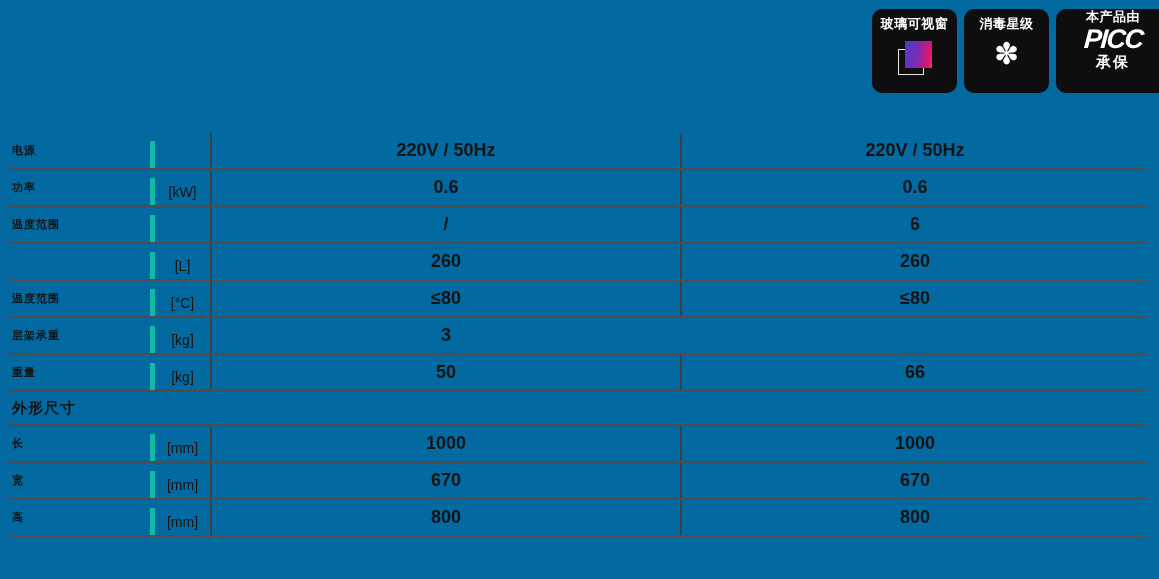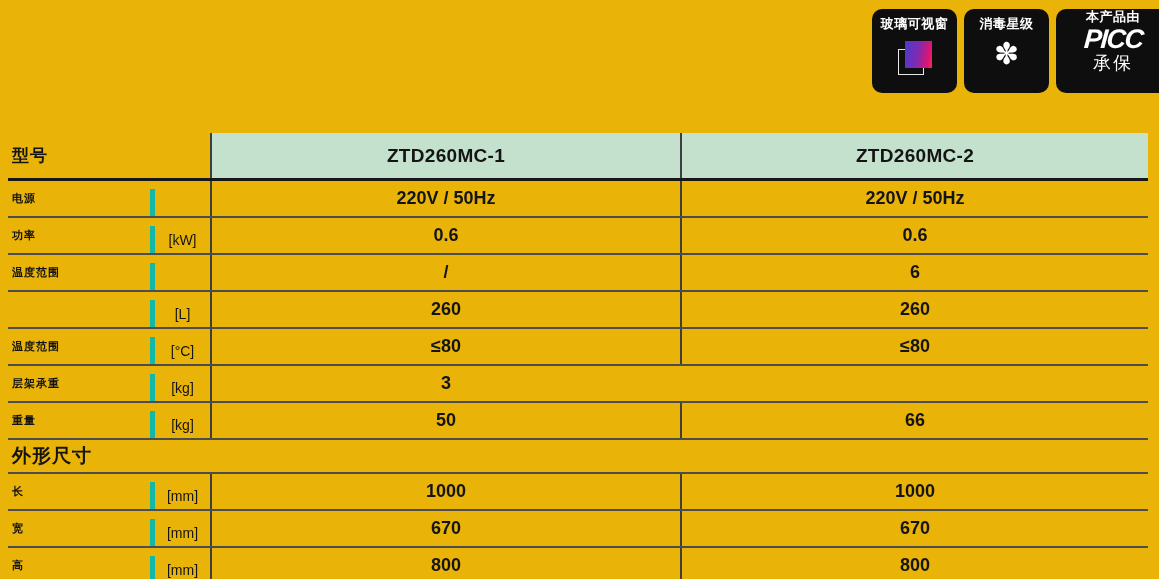--- a/index.html
+++ b/index.html
@@ -1,17 +1,17 @@
 <!DOCTYPE html>
 <html><head>
 <meta charset="utf-8">
 <style>
   html,body{margin:0;padding:0;background:#ffffff;}
   .page{
-    position:relative;width:1159px;height:579px;background:#eab308;overflow:hidden;
+    position:relative;width:1159px;height:579px;background:#0369a1;overflow:hidden;
     font-family:"Liberation Sans", sans-serif;color:#141414;
   }
 
   
   .badges{position:absolute;left:872px;top:9px;display:flex;gap:7px;}
   .badge{
     background:#0e0e0e;border-radius:10px;height:84px;width:85px;
     display:flex;flex-direction:column;align-items:center;justify-content:flex-start;
     padding-top:7px;box-sizing:border-box;color:#ffffff;
   }
@@ -24,21 +24,21 @@
   .glass-fill{
     position:absolute;right:1px;top:1px;width:27px;height:27px;
     background:linear-gradient(100deg,#4a3ccA 0%,#7b2bb4 45%,#e2146f 85%,#e8355c 100%);
   }
   .star-glyph{font-size:30px;line-height:1;margin-top:7px;color:#ffffff;}
   .badge-picc{width:114px;padding-top:0;}
   .picc-word{
     font-size:27px;font-weight:700;font-style:italic;letter-spacing:-1.5px;
     line-height:1.0;display:inline-block;transform:skewX(-4deg);margin:1px 0 0 0;
   }
-  .picc-sub{font-size:18px;font-weight:400;letter-spacing:2px;line-height:1.2;}
+  .picc-sub{font-size:15px;font-weight:700;letter-spacing:2px;line-height:1.2;}
 
   
   .spec-table{position:absolute;left:8px;top:133px;width:1140px;}
   .t-row{
     display:grid;grid-template-columns:142px 60px 470px 1fr;
     align-items:stretch;border-bottom:2px solid #4d4d4d;
   }
   .t-row.header{border-bottom:3px solid #161616;height:45px;}
   .t-row.data{height:35px;}
   .t-row.section{height:32px;}
@@ -50,21 +50,21 @@
   .cell.v2{grid-column:4;font-size:18px;font-weight:700;border-left:2px solid #3f3f3f;}
   .header .model-label{grid-column:1 / 3;justify-content:flex-start;padding-left:4px;
     font-size:17px;font-weight:700;letter-spacing:1px;}
   .header .model{
     background:#c3e1cd;font-size:19px;font-weight:700;letter-spacing:0.3px;
     border-left:2px solid #3f3f3f;
   }
   .header .model.m1{grid-column:3;}
   .header .model.m2{grid-column:4;}
   .section .sec-lab{grid-column:1 / 5;justify-content:flex-start;padding-left:4px;
-    font-size:19px;font-weight:700;letter-spacing:1px;}
+    font-size:15px;font-weight:700;letter-spacing:1px;}
 </style>
 </head>
 <body>
 
 <div class="page">
 
   <div class="badges">
 
     <div class="badge">
       <span class="badge-title">玻璃可视窗</span>
@@ -82,25 +82,20 @@
     <div class="badge badge-picc">
       <span class="badge-title">本产品由</span>
       <span class="picc-word">PICC</span>
       <span class="picc-sub">承保</span>
     </div>
 
   </div>
 
   <div class="spec-table">
 
-    <div class="t-row header">
-      <div class="cell model-label">型号</div>
-      <div class="cell model m1">ZTD260MC-1</div>
-      <div class="cell model m2">ZTD260MC-2</div>
-    </div>
 
     <div class="t-row data">
       <div class="cell lab">电源</div>
       <div class="cell unit"></div>
       <div class="cell v1">220V / 50Hz</div>
       <div class="cell v2">220V / 50Hz</div>
     </div>
 
     <div class="t-row data">
       <div class="cell lab">功率</div>

